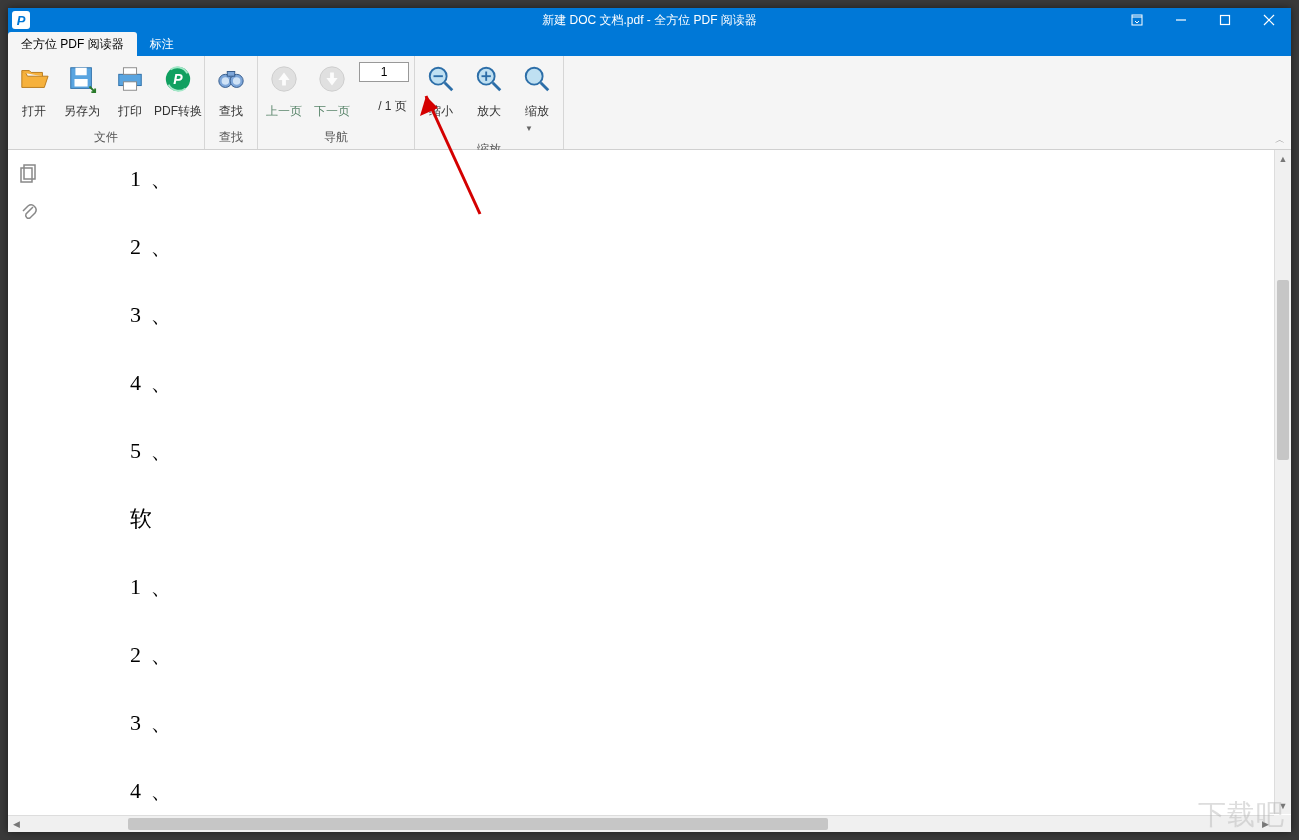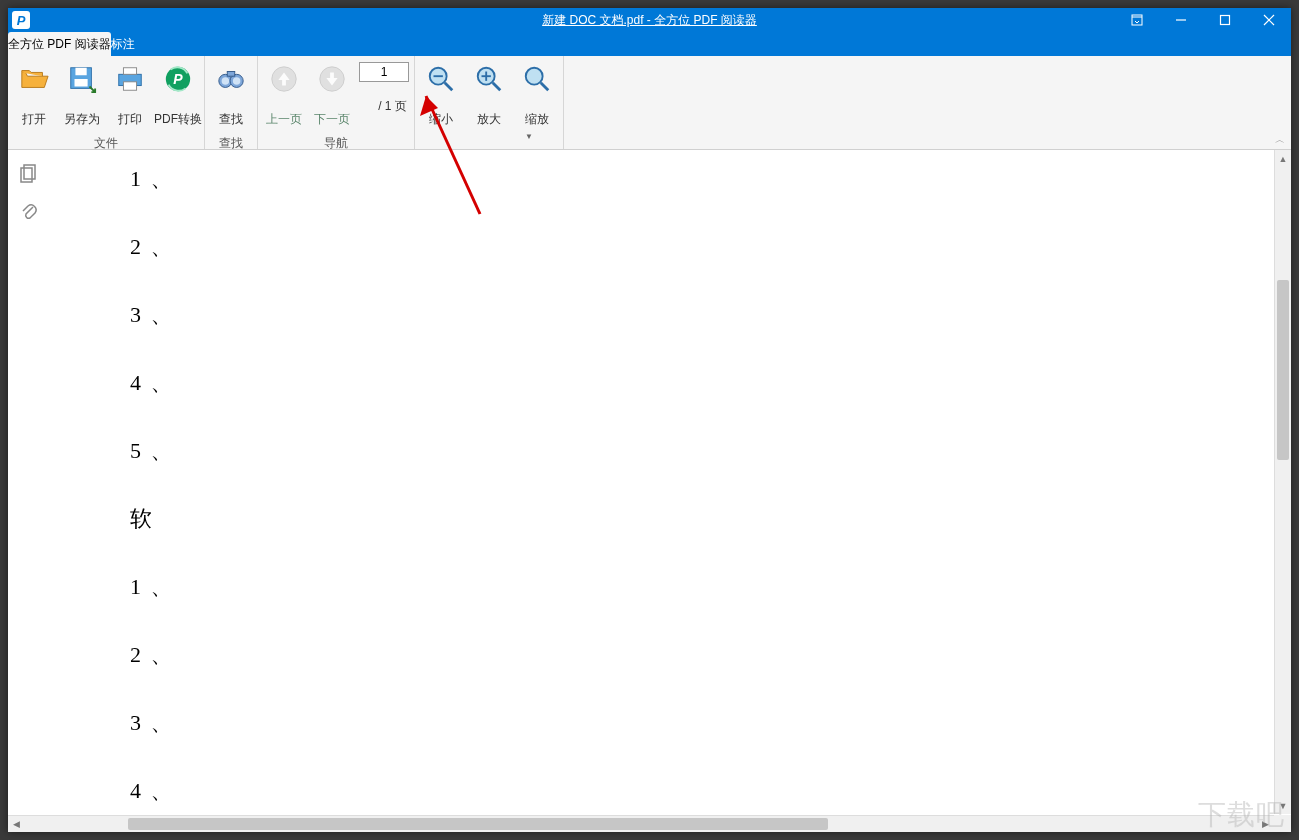--- a/index.html
+++ b/index.html
@@ -37,36 +37,36 @@
   border-radius: 3px;
   display: flex;
   align-items: center;
   justify-content: center;
   color: #0078d7;
   font-weight: bold;
   font-style: italic;
   font-size: 13px;
   font-family: Arial, sans-serif;
 }
-.titlebar .title { position: absolute; left: 0; right: 0; text-align: center; pointer-events: none; text-decoration: underline; }
+.titlebar .title { position: absolute; left: 0; right: 0; text-align: center; pointer-events: none; }
 .titlebar .win-controls { margin-left: auto; display: flex; height: 100%; }
 .titlebar .win-controls div {
   width: 44px; height: 100%;
   display: flex; align-items: center; justify-content: center;
   color: #fff;
 }
 
 .tabrow {
   background: #0078d7;
   height: 24px;
   display: flex;
   align-items: flex-end;
 }
 .tabrow .tab {
-  padding: 4px 0;
+  padding: 4px 13px;
   font-size: 12px;
   color: #fff;
   cursor: pointer;
   height: 24px;
   display: flex;
   align-items: center;
 }
 .tabrow .tab.active {
   background: #f5f5f5;
   color: #000;
@@ -100,21 +100,21 @@
   align-items: center;
   justify-content: flex-start;
   width: 48px;
   padding: 4px 0;
   cursor: pointer;
   border: 1px solid transparent;
   border-radius: 2px;
 }
 .rbtn.disabled { opacity: 0.7; }
 .rbtn .ic { width: 32px; height: 32px; display:flex; align-items:center; justify-content:center; }
-.rbtn .lbl { font-size: 12px; color: #333; margin-top: 16px; white-space: nowrap; }
+.rbtn .lbl { font-size: 12px; color: #333; margin-top: 8px; white-space: nowrap; }
 .rbtn.disabled .lbl { color: #14532d; }
 .nav-page { display:flex; flex-direction:column; align-items:center; width: 56px; padding:4px 0;}
 .nav-page input {
   width: 50px; height: 20px; text-align:center; font-size:12px;
   border:1px solid #999; background:#fff;
 }
 .nav-page .page-total { font-size:12px; color:#333; margin-top:16px;margin-left:17px; }
 .ribbon .collapse-arrow {
   position:absolute; right:6px; bottom:2px;
   color:#888; font-size:10px; cursor:pointer;

